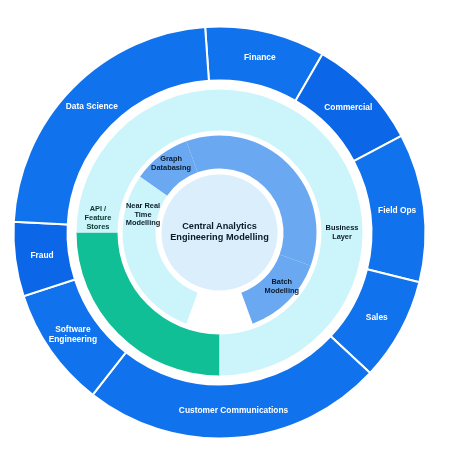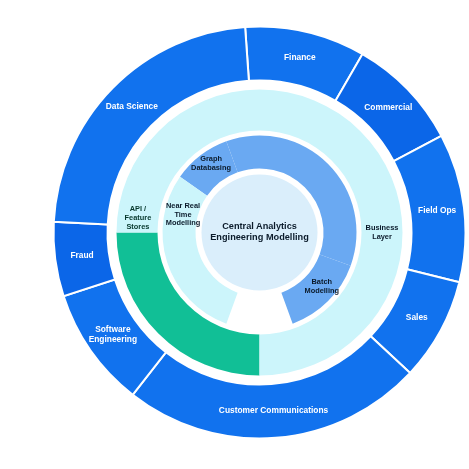--- a/index.html
+++ b/index.html
@@ -11,21 +11,20 @@
     width: 469px;
     height: 469px;
     overflow: hidden;
     font-family: "Liberation Sans", sans-serif;
   }
   #diagram-root {
     position: relative;
     width: 377px;
     height: 469px;
     background: #ffffff;
-    margin-left: 40px;
   }
   svg.sunburst {
     display: block;
     width: 469px;
     height: 469px;
   }
   .seg-outer { stroke: #ffffff; stroke-width: 2; }
   .seg-mid   { stroke: #ffffff; stroke-width: 0; }
   .lbl {
     font-family: "Liberation Sans", sans-serif;

